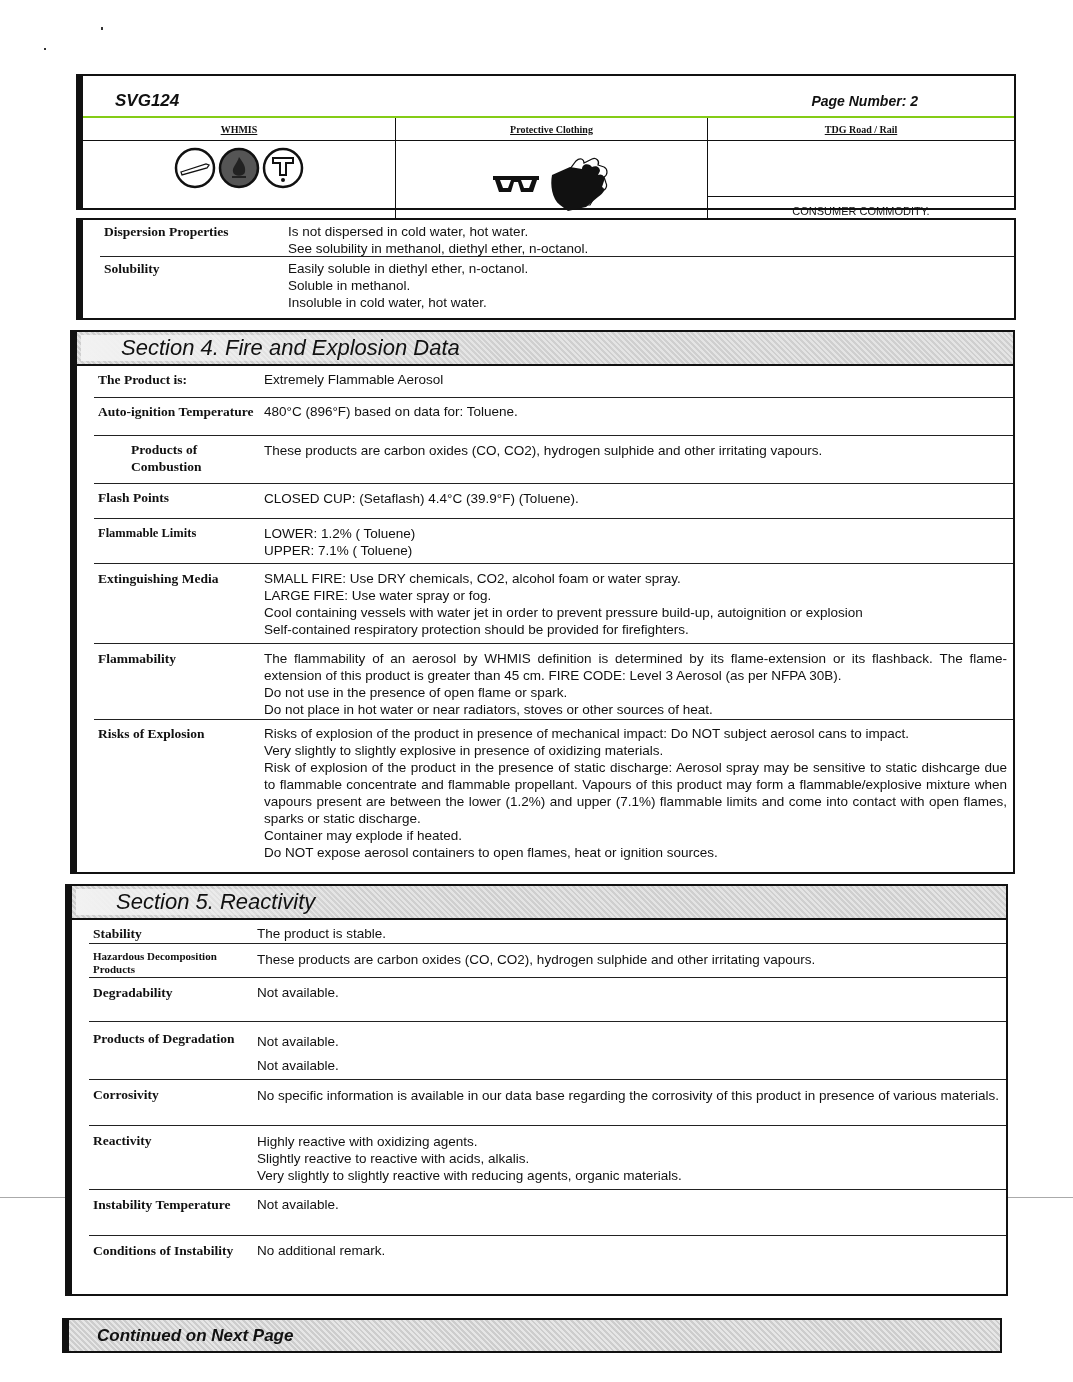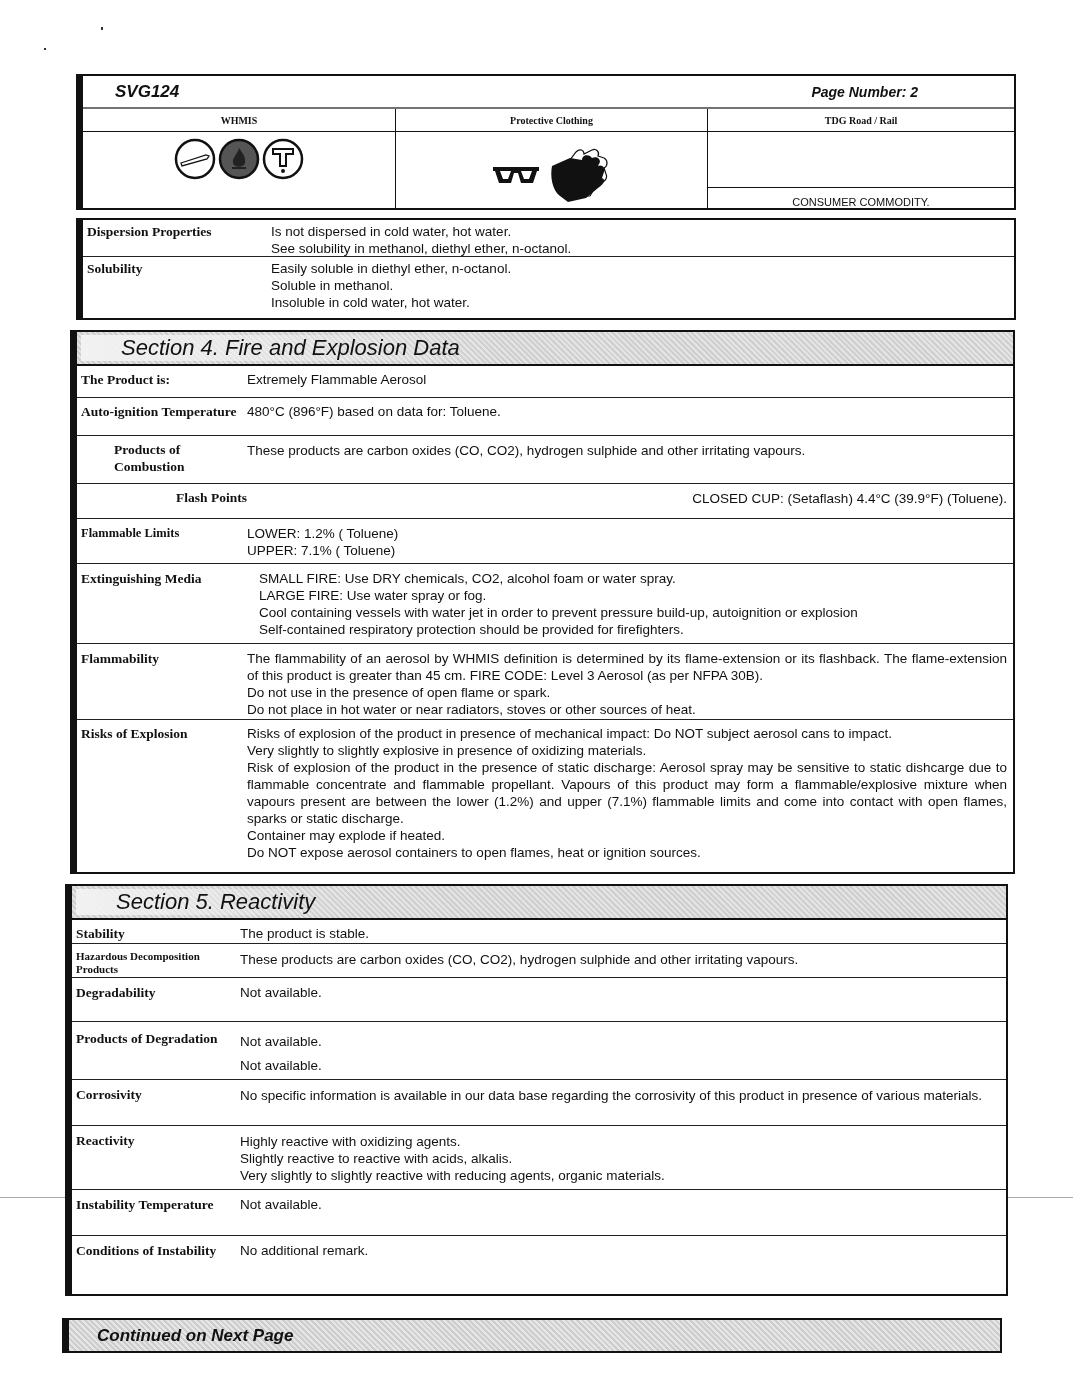--- a/index.html
+++ b/index.html
@@ -1,34 +1,34 @@
 <!DOCTYPE html>
 <html><head>
 <meta charset="utf-8">
 <style>
   html, body { margin: 0; padding: 0; background: #ffffff; }
   body { width: 1073px; height: 1382px; position: relative; overflow: hidden; color: #111; }
 
   
   .hdr { position: absolute; left: 76px; top: 74px; width: 940px; height: 136px; border: 2px solid #111; border-left: 7px solid #111; box-sizing: border-box; }
-  .hdr-top { height: 31px; border-bottom: 2px solid #737373; display: flex; align-items: center; justify-content: space-between; padding: 0 96px 0 32px; }
+  .hdr-top { height: 31px; border-bottom: 2px solid #84cc16; display: flex; align-items: center; justify-content: space-between; padding: 9px 96px 0 32px; }
   .hdr-id { font-family: "Liberation Sans", sans-serif; font-weight: bold; font-style: italic; font-size: 17px; }
   .hdr-page { font-family: "Liberation Sans", sans-serif; font-weight: bold; font-style: italic; font-size: 14px; }
   .hdr-grid { display: flex; height: 101px; }
-  .hcol { position: relative; border-right: 1px solid #111; }
+  .hcol { position: relative; border-right: 1px solid #111; text-decoration: underline; }
   .hcol:last-child { border-right: none; }
   .hcol .ttl { height: 22px; border-bottom: 1px solid #111; text-align: center; font-family: "Liberation Serif", serif; font-weight: bold; font-size: 10px; line-height: 24px; }
   .whmis-icons { display: flex; justify-content: center; gap: 2px; margin-top: 6px; }
   .whmis-code { position: absolute; left: 0; right: 0; bottom: 0; height: 22px; border-top: 1px solid #111; text-align: center; font-family: "Liberation Sans", sans-serif; font-size: 11px; line-height: 26px; }
   .tdg-val { position: absolute; left: 0; right: 0; bottom: 0; height: 22px; border-top: 1px solid #111; text-align: center; font-family: "Liberation Sans", sans-serif; font-size: 11px; line-height: 28px; }
   .pc-icons { display: flex; justify-content: center; align-items: center; gap: 6px; margin-top: 14px; }
 
   
   .tbl { position: absolute; border: 2px solid #111; border-left: 7px solid #111; box-sizing: border-box; background: #fff; }
-  .row { display: flex; border-bottom: 1px solid #222; box-sizing: border-box; }
+  .row { display: flex; border-bottom: 1px solid #222; box-sizing: border-box; margin-left: 17px; }
   .row:last-child { border-bottom: none; }
   .lbl { font-family: "Liberation Serif", serif; font-weight: bold; font-size: 13.5px; line-height: 17px; padding: 3px 0 0 4px; box-sizing: border-box; }
   .lbl.small { font-size: 11px; line-height: 13px; padding-top: 6px; }
   .val { flex: 1; font-family: "Liberation Sans", sans-serif; font-size: 13.5px; line-height: 17px; padding: 3px 6px 0 0; box-sizing: border-box; }
   .val .ln { display: block; }
   .val.justify { text-align: justify; }
 
   .sec-head { height: 32px; border-bottom: 2px solid #111; background: repeating-linear-gradient(45deg, #cfcfcf 0 2px, #e4e4e4 2px 4px); display: flex; align-items: center; padding-left: 4px; }
   .sec-head span { font-family: "Liberation Sans", sans-serif; font-style: italic; font-size: 22px; background: linear-gradient(90deg, #f2f2f2, rgba(242,242,242,0)); padding-right: 40px; padding-left: 40px; }
 
@@ -122,34 +122,34 @@
     <div class="val" style="padding-top:5px;">
         <span class="ln">480°C (896°F) based on data for: Toluene.</span>
       </div>
   </div>
   <div class="row" style="height:48px;">
     <div class="lbl" style="width:170px;padding-top:5px;padding-left:37px;">Products of Combustion</div>
     <div class="val" style="padding-top:6px;">
         <span class="ln">These products are carbon oxides (CO, CO2), hydrogen sulphide and other irritating vapours.</span>
       </div>
   </div>
-  <div class="row" style="height:35px;text-align:right;">
+  <div class="row" style="height:35px;">
     <div class="lbl" style="width:170px;padding-top:5px;">Flash Points</div>
     <div class="val" style="padding-top:6px;">
         <span class="ln">CLOSED CUP:  (Setaflash) 4.4°C (39.9°F) (Toluene).</span>
       </div>
   </div>
   <div class="row" style="height:45px;">
     <div class="lbl" style="width:170px;padding-top:6px;font-size:12.5px;">Flammable Limits</div>
     <div class="val" style="padding-top:6px;">
       <span class="ln">LOWER: 1.2% ( Toluene)</span>
       <span class="ln">UPPER: 7.1% ( Toluene)</span>
     </div>
   </div>
-  <div class="row" style="height:80px;gap:12px;">
+  <div class="row" style="height:80px;">
     <div class="lbl" style="width:170px;padding-top:6px;">Extinguishing Media</div>
     <div class="val" style="padding-top:6px;">
       <span class="ln">SMALL FIRE:  Use DRY chemicals, CO2, alcohol foam or water spray.</span>
       <span class="ln">LARGE FIRE:  Use water spray or fog.</span>
       <span class="ln">Cool containing vessels with water jet in order to prevent pressure build-up, autoignition or explosion</span>
       <span class="ln">Self-contained respiratory protection should be provided for firefighters.</span>
     </div>
   </div>
   <div class="row" style="height:76px;">
     <div class="lbl" style="width:170px;padding-top:6px;">Flammability</div>

